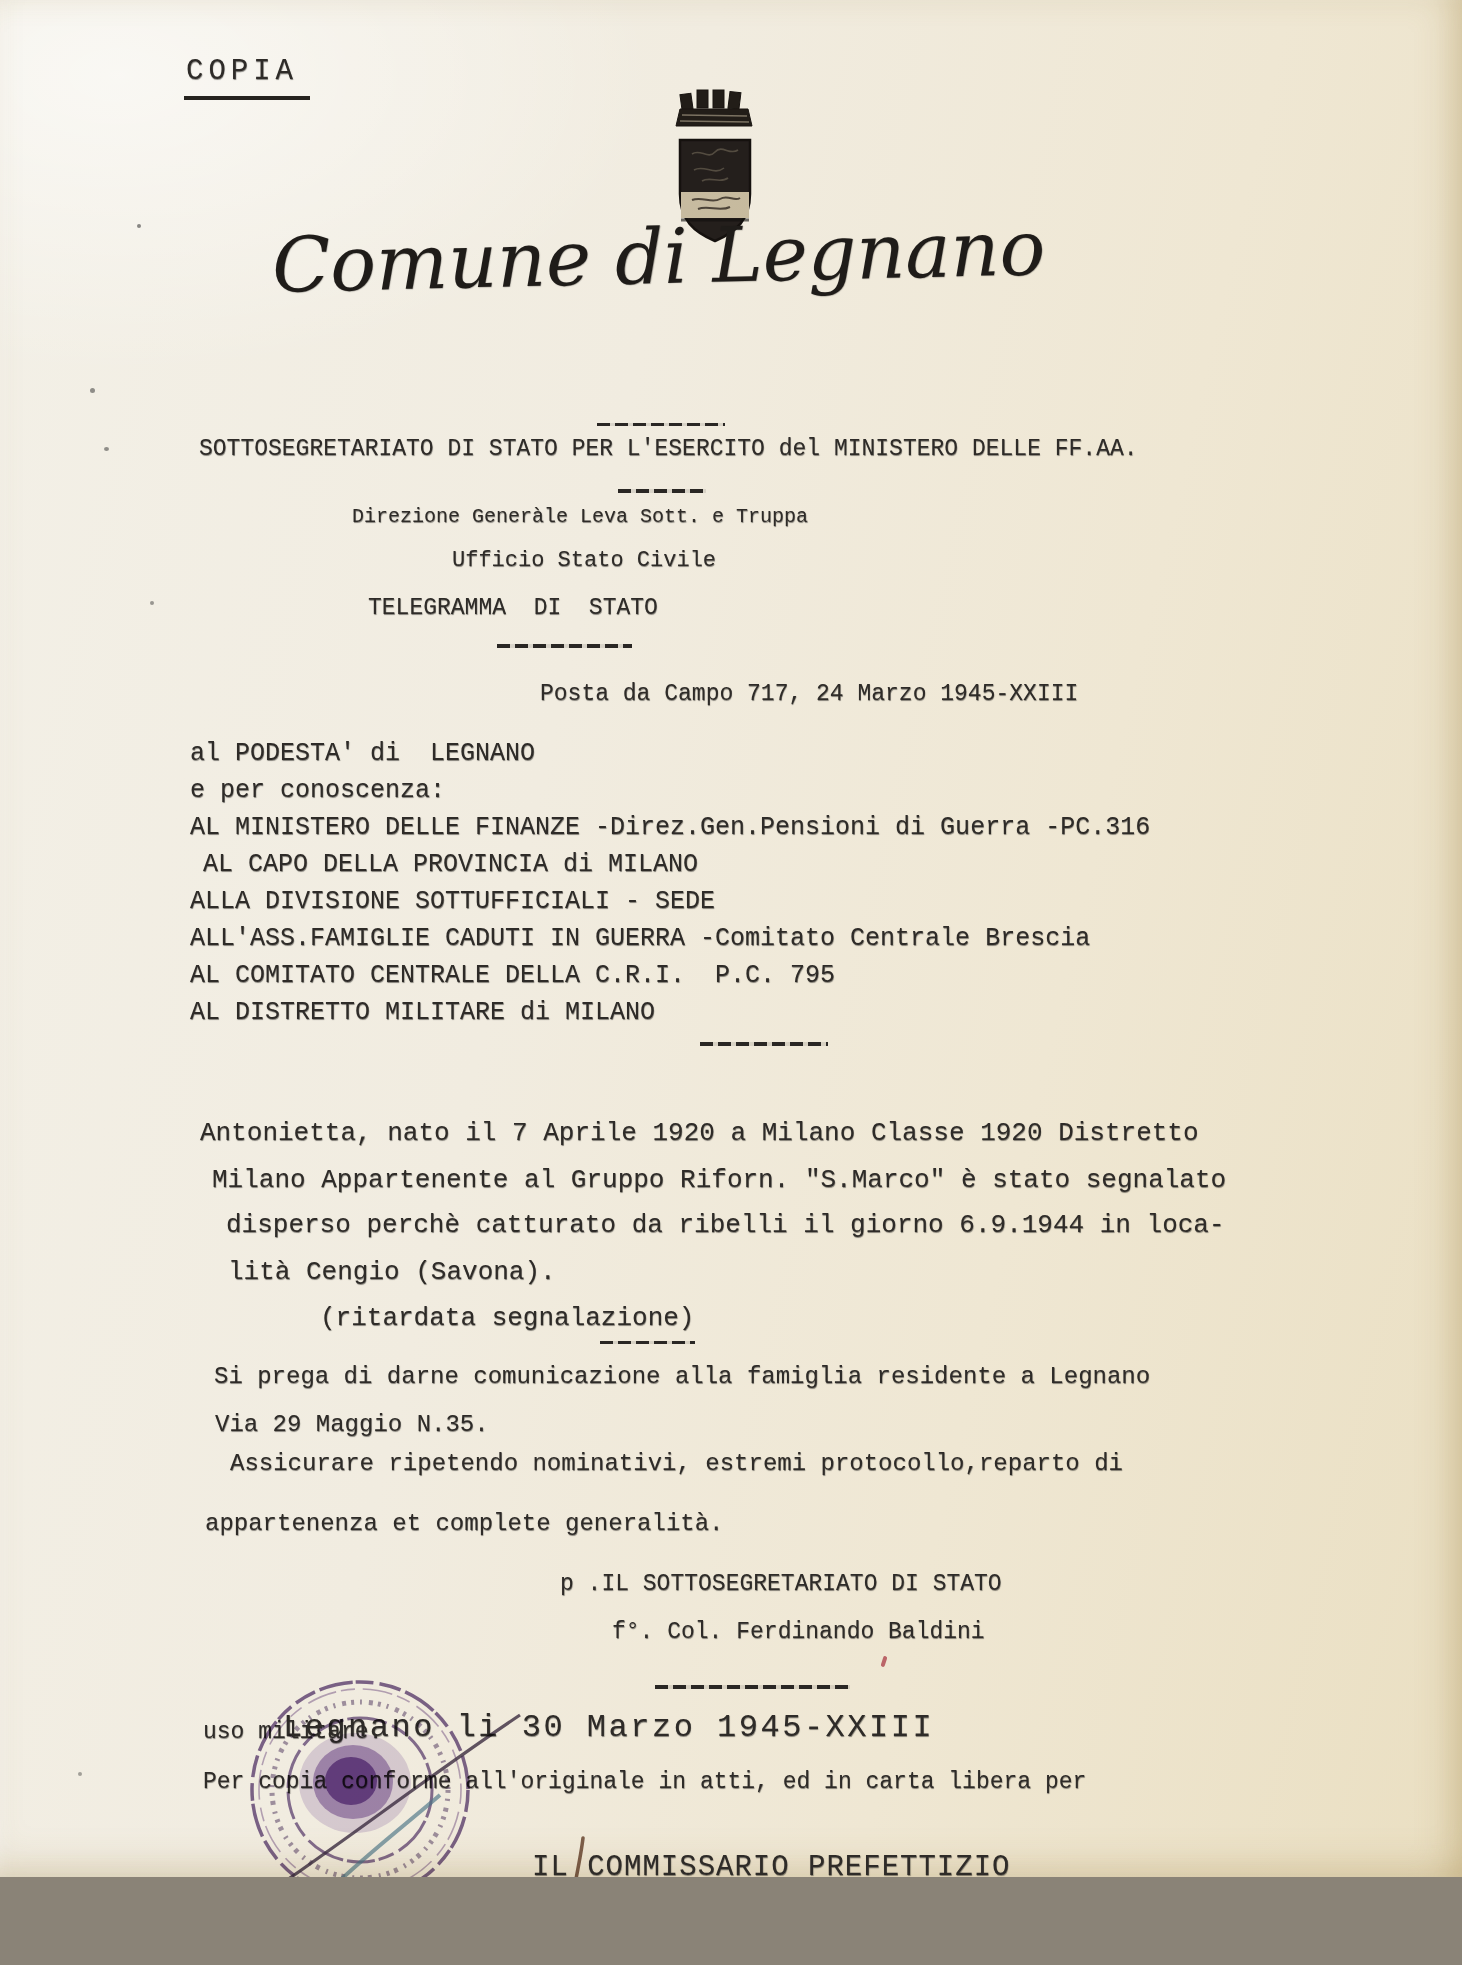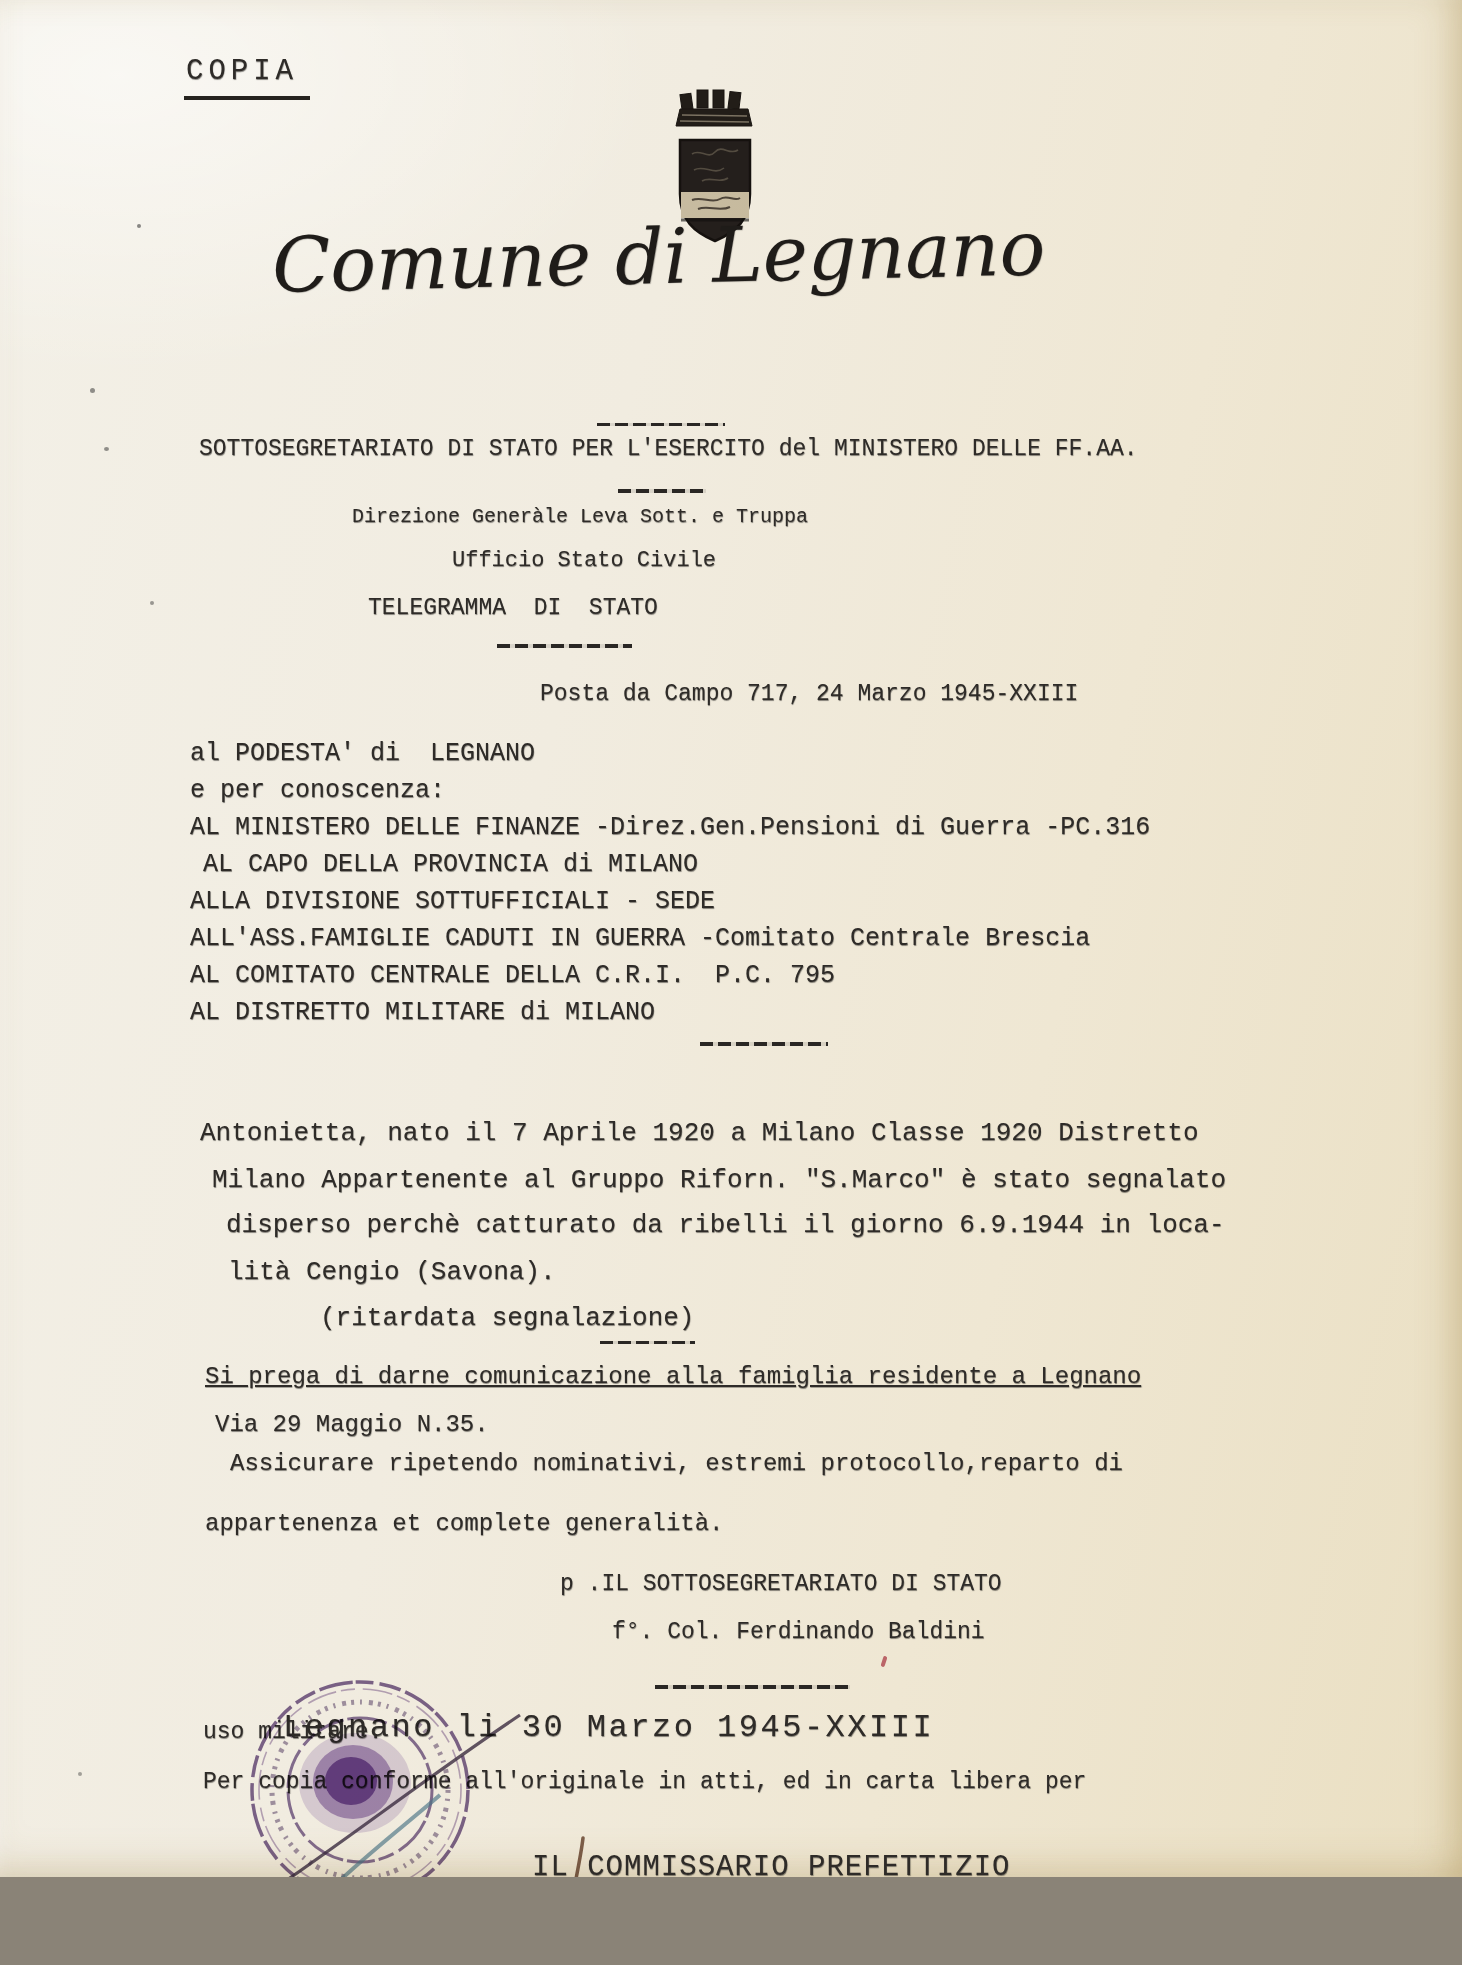--- a/index.html
+++ b/index.html
@@ -89,21 +89,21 @@
   <div class="tw" style="left:190px;top:999px;font-size:25px;">AL DISTRETTO MILITARE di MILANO</div>
   <div class="rule" style="left:700px;top:1042px;width:128px;height:4px;"></div>
 
   <div class="tw" style="left:200px;top:1119px;font-size:26px;font-family:Liberation Mono, monospace;">Antonietta, nato il 7 Aprile 1920 a Milano Classe 1920 Distretto</div>
   <div class="tw" style="left:212px;top:1166px;font-size:26px;">Milano Appartenente al Gruppo Riforn. "S.Marco" è stato segnalato</div>
   <div class="tw" style="left:226px;top:1211px;font-size:26px;">disperso perchè catturato da ribelli il giorno 6.9.1944 in loca-</div>
   <div class="tw" style="left:228px;top:1258px;font-size:26px;">lità Cengio (Savona).</div>
   <div class="tw" style="left:320px;top:1304px;font-size:26px;">(ritardata segnalazione)</div>
   <div class="rule" style="left:600px;top:1341px;width:95px;height:3px;"></div>
 
-  <div class="tw" style="left:205px;top:1364px;font-size:24px;text-decoration:underline;">Si prega di darne comunicazione alla famiglia residente a Legnano</div>
+  <div class="tw" style="left:214px;top:1364px;font-size:24px;">Si prega di darne comunicazione alla famiglia residente a Legnano</div>
   <div class="tw" style="left:215px;top:1412px;font-size:24px;">Via 29 Maggio N.35.</div>
 
   <div class="tw" style="left:230px;top:1451px;font-size:24px;">Assicurare ripetendo nominativi, estremi protocollo,reparto di</div>
   <div class="tw" style="left:205px;top:1511px;font-size:24px;">appartenenza et complete generalità.</div>
 
   <div class="tw" style="left:560px;top:1572px;font-size:23px;">p .IL SOTTOSEGRETARIATO DI STATO</div>
   <div class="tw" style="left:612px;top:1620px;font-size:23px;">f°. Col. Ferdinando Baldini</div>
 
   <div class="rule" style="left:655px;top:1685px;width:195px;height:4px;"></div>
 

